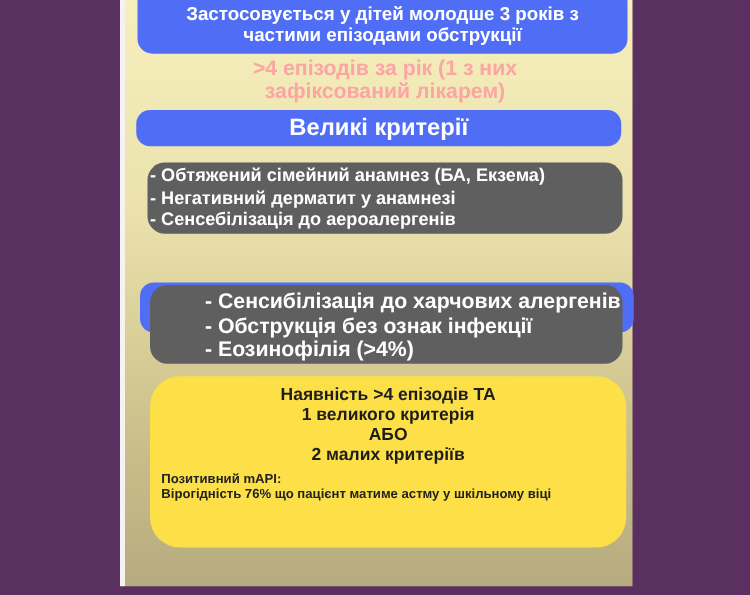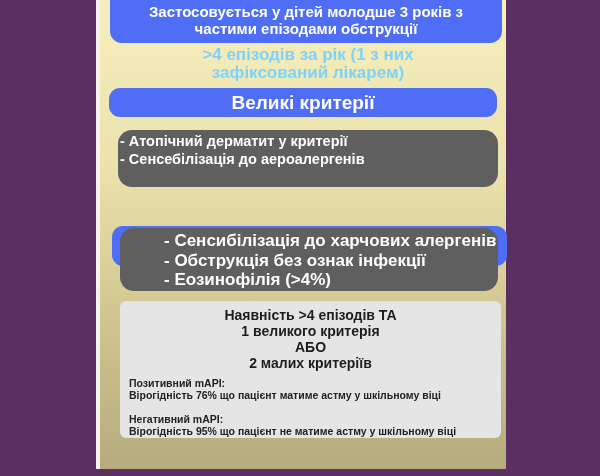--- a/index.html
+++ b/index.html
@@ -29,40 +29,40 @@
     .banner.mid {
       left: 109px; top: 88px; width: 388px; height: 29px;
       border-radius: 11px; font-size: 19px; line-height: 29px;
     }
     .banner.mid2 {
       left: 112px; top: 194px; width: 395px; height: 40px;
       border-radius: 11px; font-size: 19px; line-height: 28px; margin-top: 32px;
     }
     .red-text {
       position: absolute; left: 110px; top: 46px; width: 396px;
-      text-align: center; color: #7dd3fc; font-weight: bold;
+      text-align: center; color: #fca5a5; font-weight: bold;
       font-size: 17px; line-height: 18px;
     }
     .grey-box {
       position: absolute; background: #5f5f5f; color: #fff;
       font-weight: bold; border-radius: 14px;
       box-sizing: border-box; padding-left: 2px;
     }
     .grey-box.one {
       left: 118px; top: 130px; width: 380px; height: 57px;
       font-size: 14.5px; line-height: 17.5px; padding-top: 3px;
     }
     .grey-box.two {
       left: 120px; top: 228px; width: 378px; height: 63px;
       font-size: 17px; line-height: 19.5px; padding-top: 3px; padding-left: 44px;
     }
     .grey-box .line { white-space: nowrap; }
     .light-box {
       position: absolute; left: 120px; top: 301px; width: 381px; height: 137px;
-      background: #e5e5e5; border-radius: 6px;
+      background: #fde047; border-radius: 24px;
       box-sizing: border-box; color: #1d1d1d;
     }
     .cond {
       text-align: center; font-weight: bold; font-size: 14px; line-height: 16px;
       padding-top: 6px;
     }
     .map-block {
       font-weight: bold; font-size: 10.5px; line-height: 12px;
       padding-left: 9px; padding-right: 8px; color: #222;
     }
@@ -80,21 +80,22 @@
 </div>
 
 <div class="red-text">
   <div>&gt;4 епізодів за рік (1 з них</div>
   <div>зафіксований лікарем)</div>
 </div>
 
 <div class="banner mid">Великі критерії</div>
 
 <div class="grey-box one">
-  <div class="line">- Атопічний дерматит у критерії</div>
+  <div class="line">- Обтяжений сімейний анамнез (БА, Екзема)</div>
+  <div class="line">- Негативний дерматит у анамнезі</div>
   <div class="line">- Сенсебілізація до аероалергенів</div>
 </div>
 
 <div class="banner mid2">Малі критерії</div>
 
 <div class="grey-box two">
   <div class="line">- Сенсибілізація до харчових алергенів</div>
   <div class="line">- Обструкція без ознак інфекції</div>
   <div class="line">- Еозинофілія (&gt;4%)</div>
 </div>
@@ -103,17 +104,13 @@
   <div class="cond">
     <div>Наявність &gt;4 епізодів ТА</div>
     <div>1 великого критерія</div>
     <div>АБО</div>
     <div>2 малих критеріїв</div>
   </div>
   <div class="map-block pos">
     <div>Позитивний mAPI:</div>
     <div>Вірогідність 76% що пацієнт матиме астму у шкільному віці</div>
   </div>
-  <div class="map-block neg">
-    <div>Негативний mAPI:</div>
-    <div>Вірогідність 95% що пацієнт не матиме астму у шкільному віці</div>
-  </div>
 </div>
 
 </body></html>

